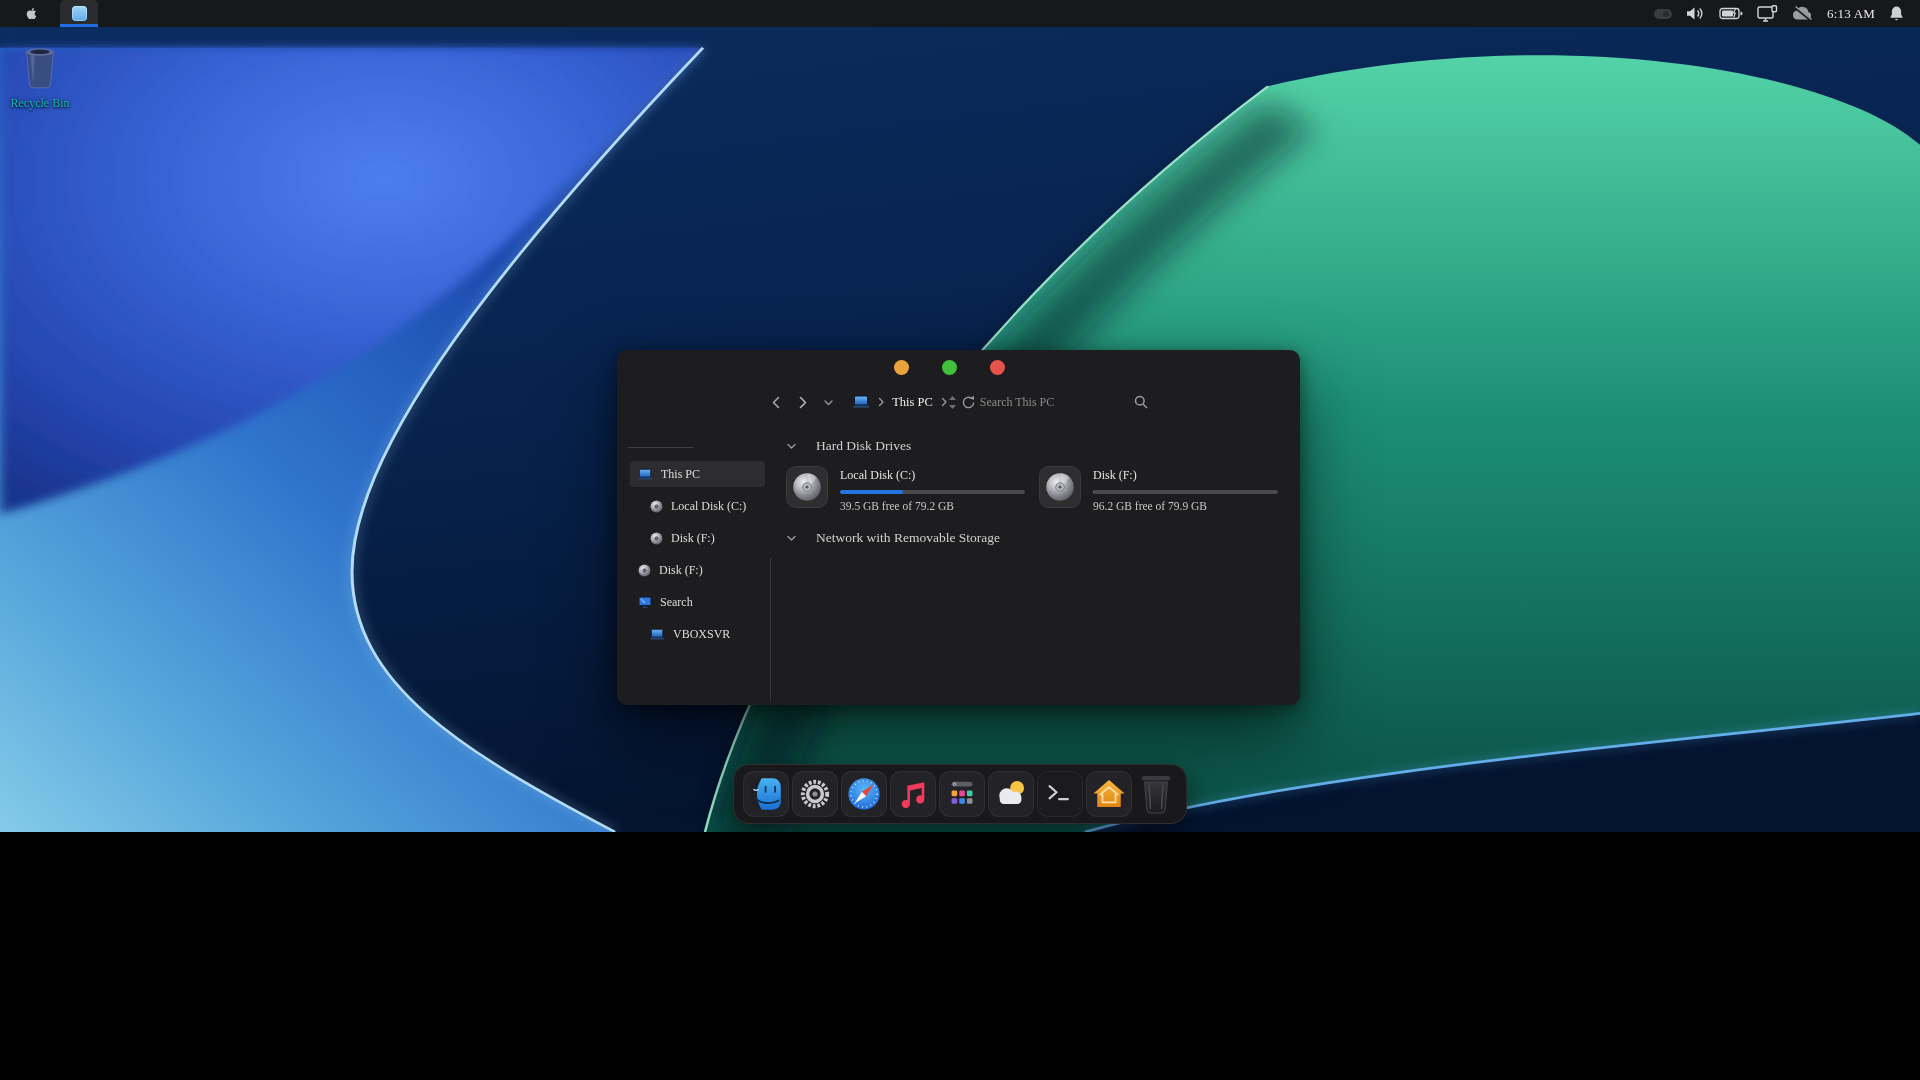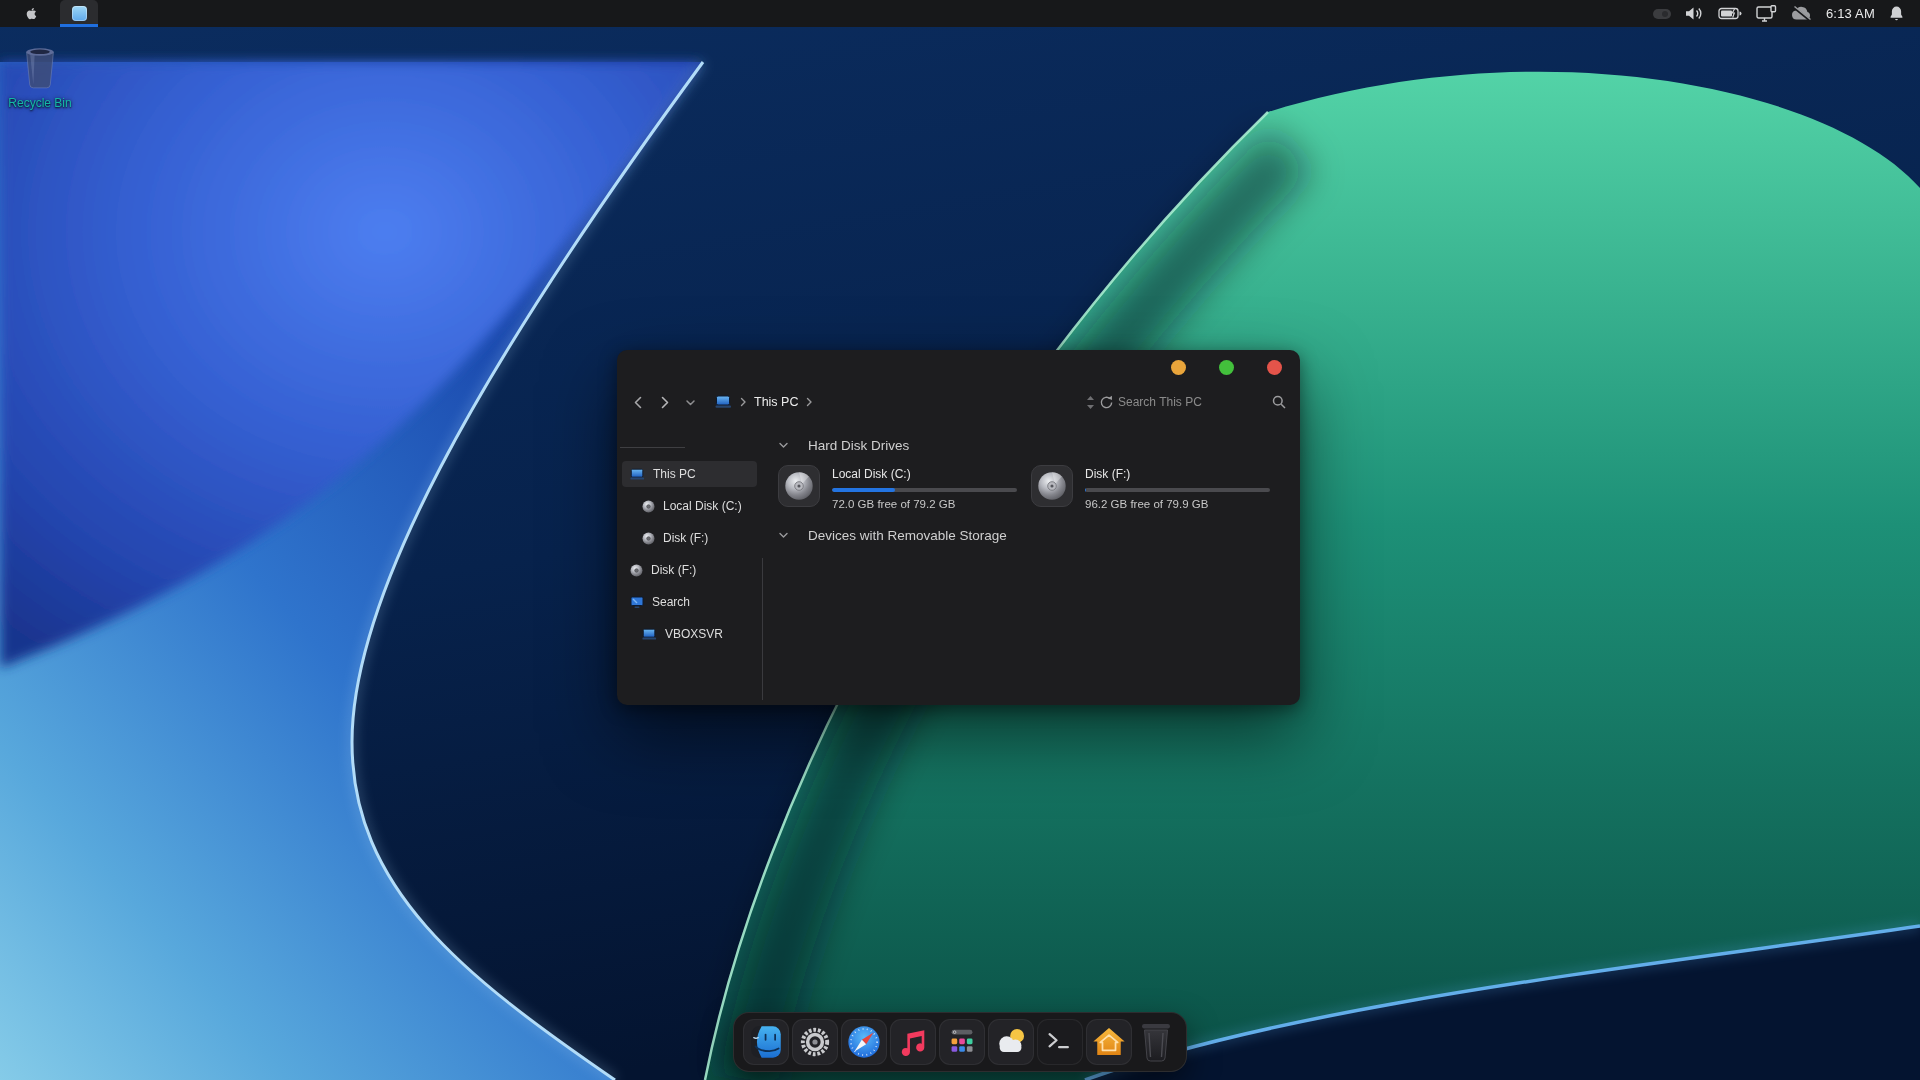--- a/index.html
+++ b/index.html
@@ -1,19 +1,19 @@
 <!DOCTYPE html>
 <html><head>
 <meta charset="utf-8">
 <style>
   * { margin:0; padding:0; box-sizing:border-box; }
   html,body { background:#000; }
   #screen {
-    position:relative; width:1920px; height:1080px; overflow:hidden;
-    font-family:Liberation Sans, sans-serif;
+    position:relative; width:1920px; height:832px; overflow:hidden;
+    font-family:Liberation Serif, serif;
     -webkit-font-smoothing:antialiased;
   }
   
   .wallpaper { position:absolute; inset:0; width:100%; height:100%; }
 
   
   .menubar {
     position:absolute; top:0; left:0; right:0; height:27px;
     background:#17181a; display:flex; align-items:center; z-index:50;
   }
@@ -41,20 +41,21 @@
     text-shadow:0 1px 2px rgba(0,0,0,.9), 0 0 4px rgba(0,0,0,.6);
   }
 
   
   .window {
     position:absolute; left:617px; top:350px; width:683px; height:355px;
     background:#1d1d1f; border-radius:10px; z-index:40;
     box-shadow:0 30px 70px rgba(0,0,0,.55), 0 4px 18px rgba(0,0,0,.45);
     display:flex; flex-direction:column;
     color:#e4e4e4;
+    align-items:center;
   }
   .titlebar { height:34px; display:flex; align-items:center; justify-content:flex-end; padding-right:18px; gap:33px; }
   .tl { width:15px; height:15px; border-radius:50%; cursor:default; }
   .tl.min { background:#e9a53b; }
   .tl.max { background:#43c03c; }
   .tl.cls { background:#e4544a; }
 
   .navbar { height:36px; display:flex; align-items:center; padding:0 14px 0 8px; }
   .nav-btn { width:26px; height:26px; display:flex; align-items:center; justify-content:center; border-radius:5px; }
   .crumb { display:flex; align-items:center; gap:7px; margin-left:12px; }
@@ -387,21 +388,21 @@
                   <path d="M21 5 a16 16 0 0 1 11.5 4.8 L24.5 19 Z" fill="rgba(255,255,255,.3)"></path>
                   <circle cx="21" cy="21" r="5" fill="#b9bac0" stroke="#73747a" stroke-width="1"></circle>
                   <circle cx="21" cy="21" r="1.8" fill="#55565c"></circle>
                 </svg>
             </div>
             <div class="drive-info">
               <div class="drive-name">Local Disk (C:)</div>
               <div class="drive-bar">
                 <div class="fill" style="width:33.8%"></div>
               </div>
-              <div class="drive-detail">72.0 GB free of 79.2 GB</div>
+              <div class="drive-detail">39.5 GB free of 79.2 GB</div>
             </div>
           </div>
 
           <div class="drive">
             <div class="drive-tile">
               <svg width="36" height="36" viewBox="0 0 42 42">
                   <circle cx="21" cy="21" r="16" fill="url(#discG)"></circle>
                   <path d="M21 5 a16 16 0 0 1 11.5 4.8 L24.5 19 Z" fill="rgba(255,255,255,.3)"></path>
                   <circle cx="21" cy="21" r="5" fill="#b9bac0" stroke="#73747a" stroke-width="1"></circle>
                   <circle cx="21" cy="21" r="1.8" fill="#55565c"></circle>
@@ -414,21 +415,21 @@
               </div>
               <div class="drive-detail">96.2 GB free of 79.9 GB</div>
             </div>
           </div>
         </div>
 
         <div class="sec-header sec2">
           <svg width="11" height="11" viewBox="0 0 11 11" fill="none" stroke="#9a9a9c" stroke-width="1.4" stroke-linecap="round" stroke-linejoin="round">
               <polyline points="2,3.5 5.5,7 9,3.5"></polyline>
             </svg>
-          <span>Devices with Removable Storage</span>
+          <span>Network with Removable Storage</span>
         </div>
 
 
       </div>
     </div>
   </div>
 
   <div class="dock">
     <div class="dock-tile">
       <svg width="40" height="40" viewBox="0 0 46 46">

